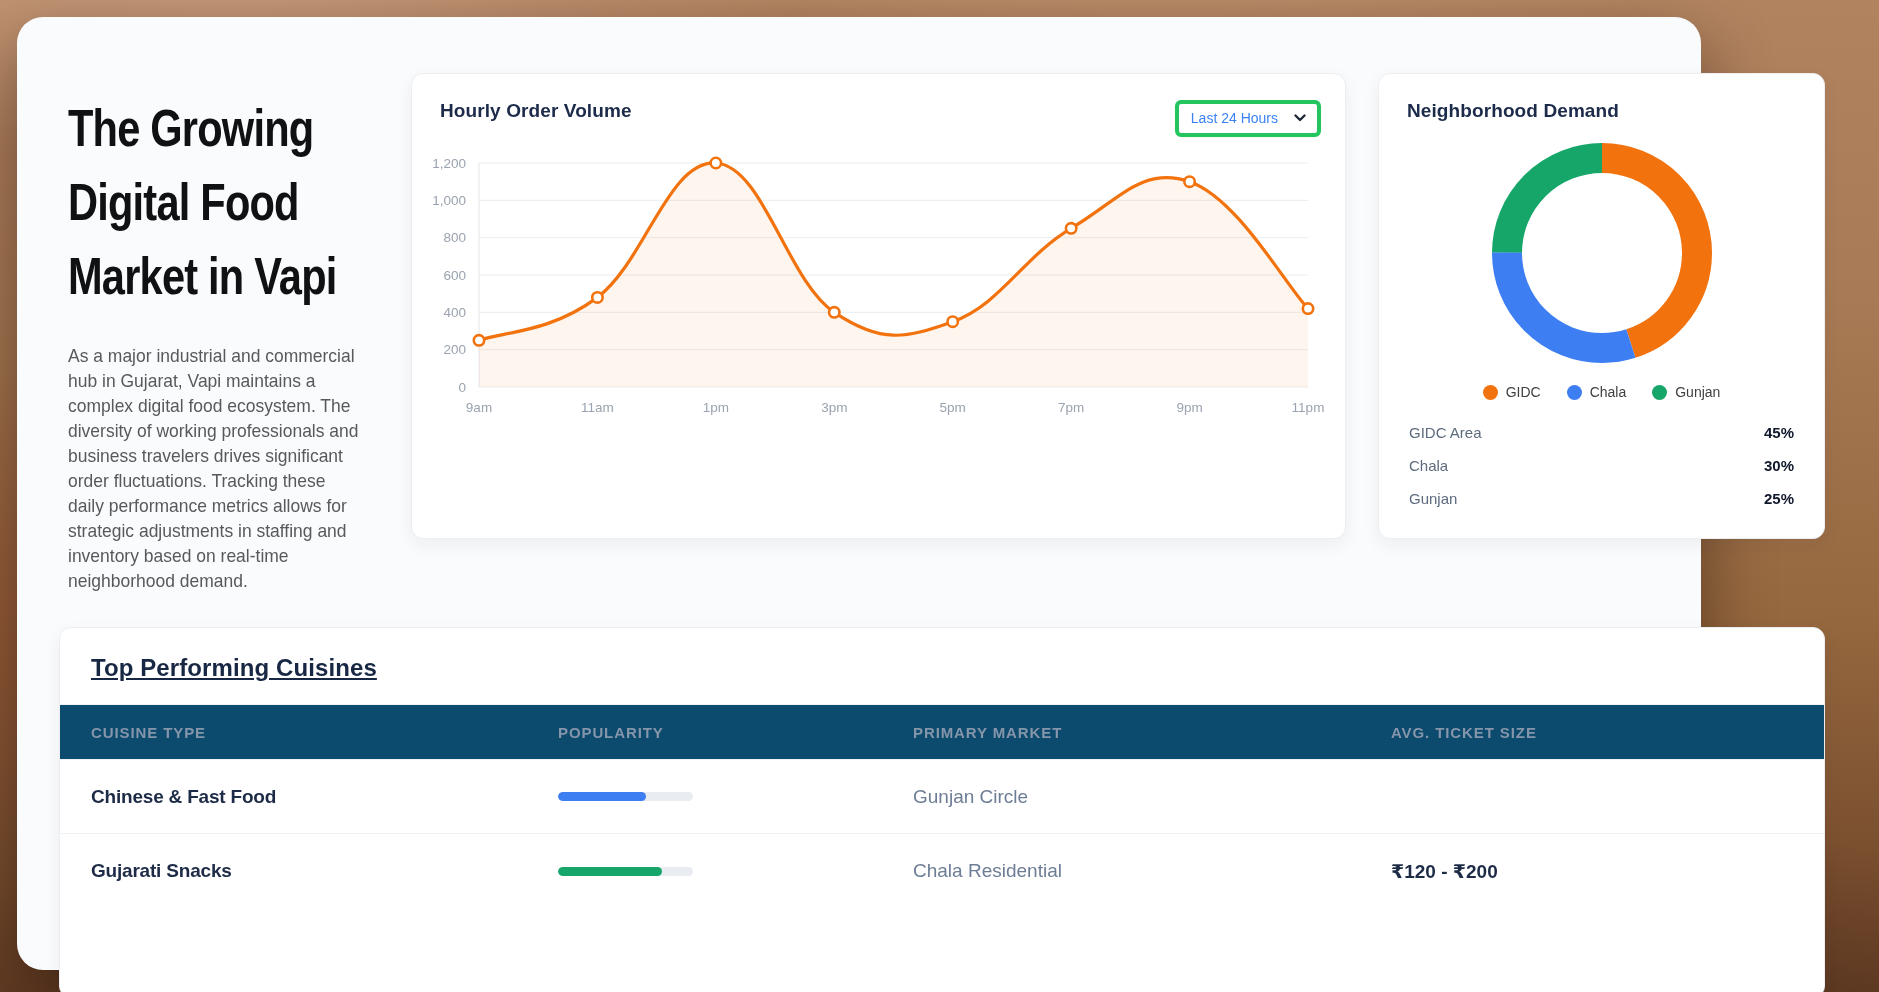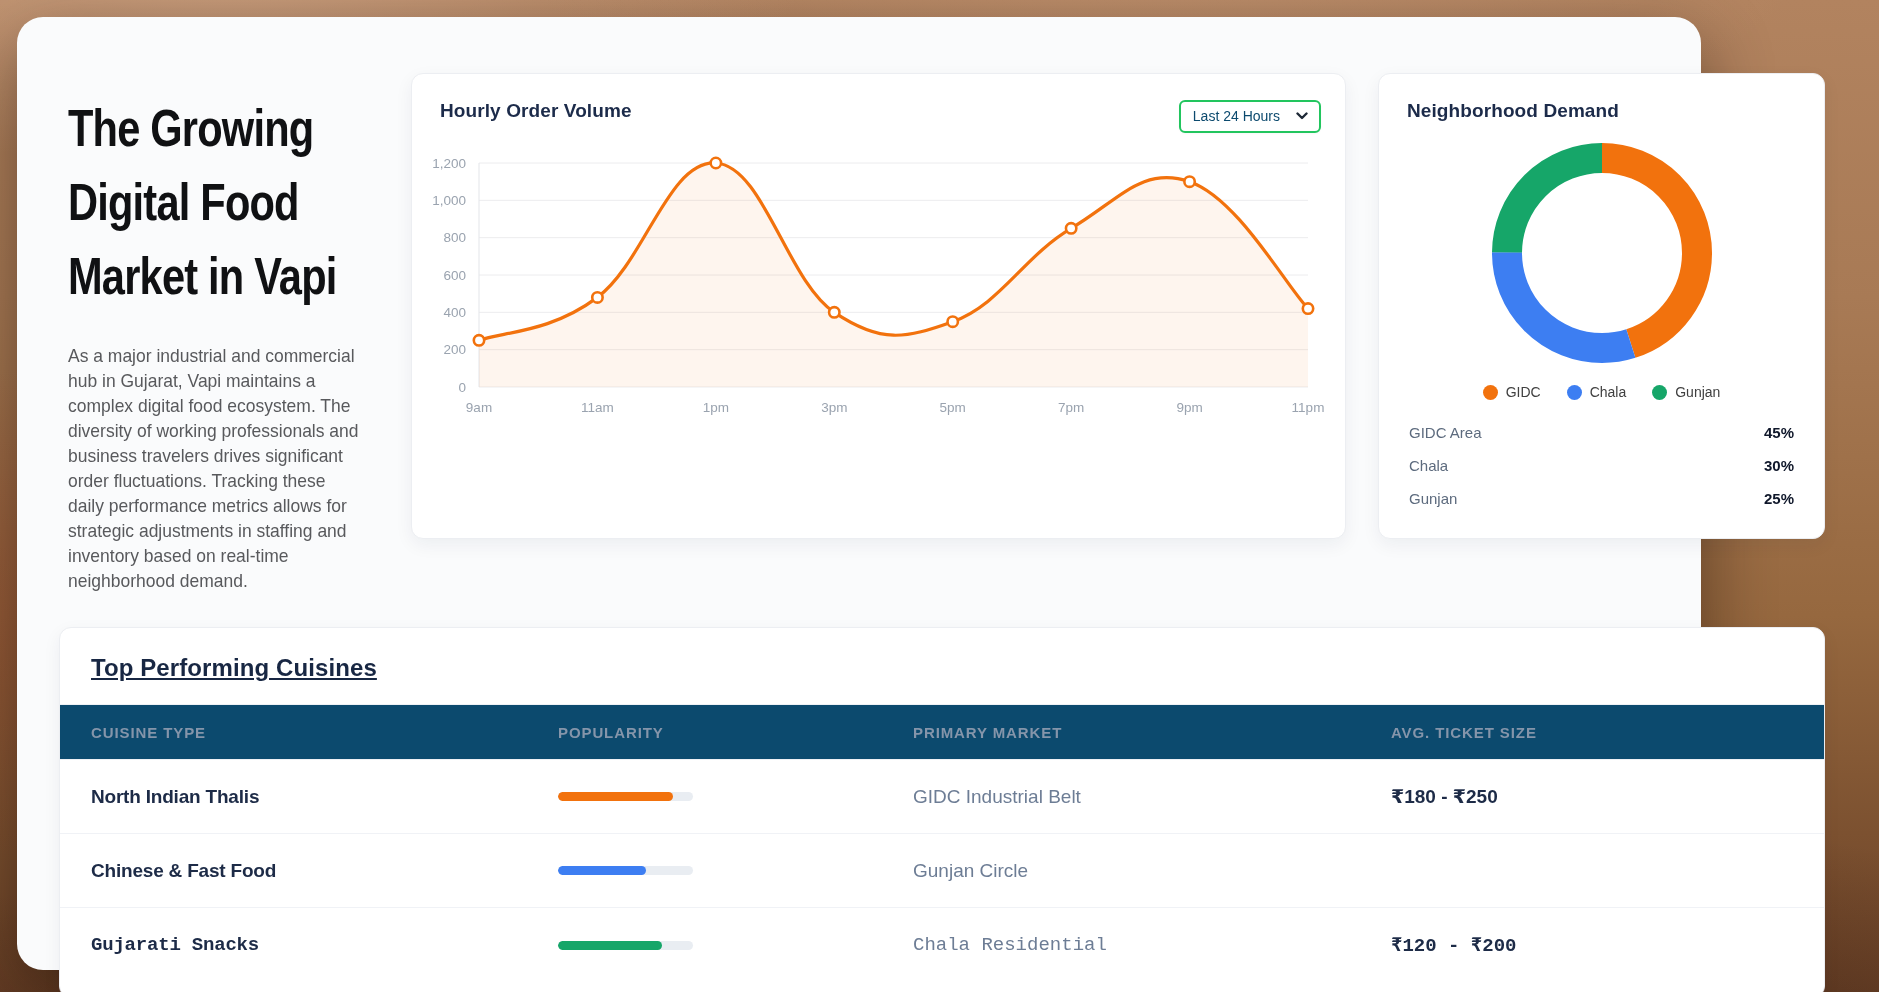--- a/index.html
+++ b/index.html
@@ -31,22 +31,22 @@
   .hero-desc { margin-top:30px; width:324px; font-size:19px; line-height:25px; color:#58595c;
     transform:scaleX(.92); transform-origin:left top; }
 
   .card { background:#fff; border:1px solid #eceef2; border-radius:12px;
     box-shadow:0 6px 18px rgba(25,39,70,.06); }
 
   
   .chart-card { width:935px; flex:0 0 935px; height:466px; position:relative; padding:26px 24px; }
   .chart-card-header { display:flex; justify-content:space-between; align-items:flex-start; padding-left:4px; }
   .card-title { font-size:19px; font-weight:700; color:#1c2b4a; letter-spacing:.1px; }
-  .range-select { display:flex; align-items:center; gap:16px; border:2px solid #22c55e;
-    background:#fff; border-radius:6px; padding:6px 11px 7px 12px; font-size:14px; color:#0c4a6e;
+  .range-select { display:flex; align-items:center; gap:16px; border:4px solid #22c55e;
+    background:#fff; border-radius:6px; padding:6px 11px 7px 12px; font-size:14px; color:#3b82f6;
     cursor:pointer; box-shadow:0 1px 2px rgba(0,0,0,.03); }
   .line-chart-svg { position:absolute; left:0; top:62px; }
 
   
   .donut-card { width:447px; flex:0 0 447px; height:466px; padding:26px 28px 8px; }
   .donut-wrap { display:flex; justify-content:center; margin-top:16px; }
   .donut-legend { display:flex; justify-content:center; align-items:center; gap:26px; margin-top:16px; }
   .legend-item { display:flex; align-items:center; gap:8px; cursor:pointer; }
   .legend-dot { width:15px; height:15px; border-radius:50%; }
   .legend-label { font-size:14px; color:#404040; }
@@ -55,21 +55,21 @@
   .bk-label { font-size:15px; color:#5d6b7e; }
   .bk-value { font-size:15px; font-weight:700; color:#0f172a; }
 
   
   .table-card { margin-top:34px; width:1766px; height:371px; overflow:hidden; padding:0; }
   .table-title { padding:26px 31px 22px; font-size:24px; font-weight:700; color:#182743; letter-spacing:.1px;text-decoration:underline; }
   .thead, .trow { display:grid; grid-template-columns:467px 355px 478px auto; align-items:center; padding-left:31px; }
   .thead { height:56px; background:#0c4a6e; border-top:1px solid #eef1f5; border-bottom:1px solid #eef1f5; }
   .th { font-size:15px; font-weight:700; letter-spacing:.9px; color:#8595aa; }
   .trow { height:74px; border-bottom:1px solid #f0f2f6; }
-  .trow:last-child { border-bottom:none;font-family:Liberation Mono, monospace; }
+  .trow:last-child { border-bottom:none; }
   .cell-cuisine { font-size:19px; font-weight:700; color:#1d2b47; letter-spacing:-.2px; }
   .bar-track { width:135px; height:9px; border-radius:6px; background:#e9edf2; overflow:hidden; }
   .bar-fill { height:100%; border-radius:6px; }
   .cell-market { font-size:19px; color:#6d7d95; }
   .cell-ticket { font-size:19px; font-weight:700; color:#1d2b47; }
 
   .axis-text { font-size:13.5px; fill:#9aa3af; }
   .chev { stroke:#1f2937; stroke-width:2.4; fill:none; stroke-linecap:round; stroke-linejoin:round; }
 </style>
 </head>
@@ -179,30 +179,20 @@
   <div class="card table-card">
     <div class="table-title">Top Performing Cuisines</div>
     <div class="thead">
       <span class="th">CUISINE TYPE</span>
       <span class="th">POPULARITY</span>
       <span class="th">PRIMARY MARKET</span>
       <span class="th">AVG. TICKET SIZE</span>
     </div>
     <div id="table-body">
         <div class="trow">
-          <span class="cell-cuisine">North Indian Thalis</span>
-          <div>
-            <div class="bar-track">
-              <div class="bar-fill" style="width: 85%; background: rgb(242, 114, 13);"></div>
-            </div>
-          </div>
-          <span class="cell-market">GIDC Industrial Belt</span>
-          <span class="cell-ticket">₹180 - ₹250</span>
-        </div>
-        <div class="trow">
           <span class="cell-cuisine">Chinese &amp; Fast Food</span>
           <div>
             <div class="bar-track">
               <div class="bar-fill" style="width: 65%; background: rgb(61, 126, 242);"></div>
             </div>
           </div>
           <span class="cell-market">Gunjan Circle</span>
         </div>
         <div class="trow">
           <span class="cell-cuisine">Gujarati Snacks</span>

